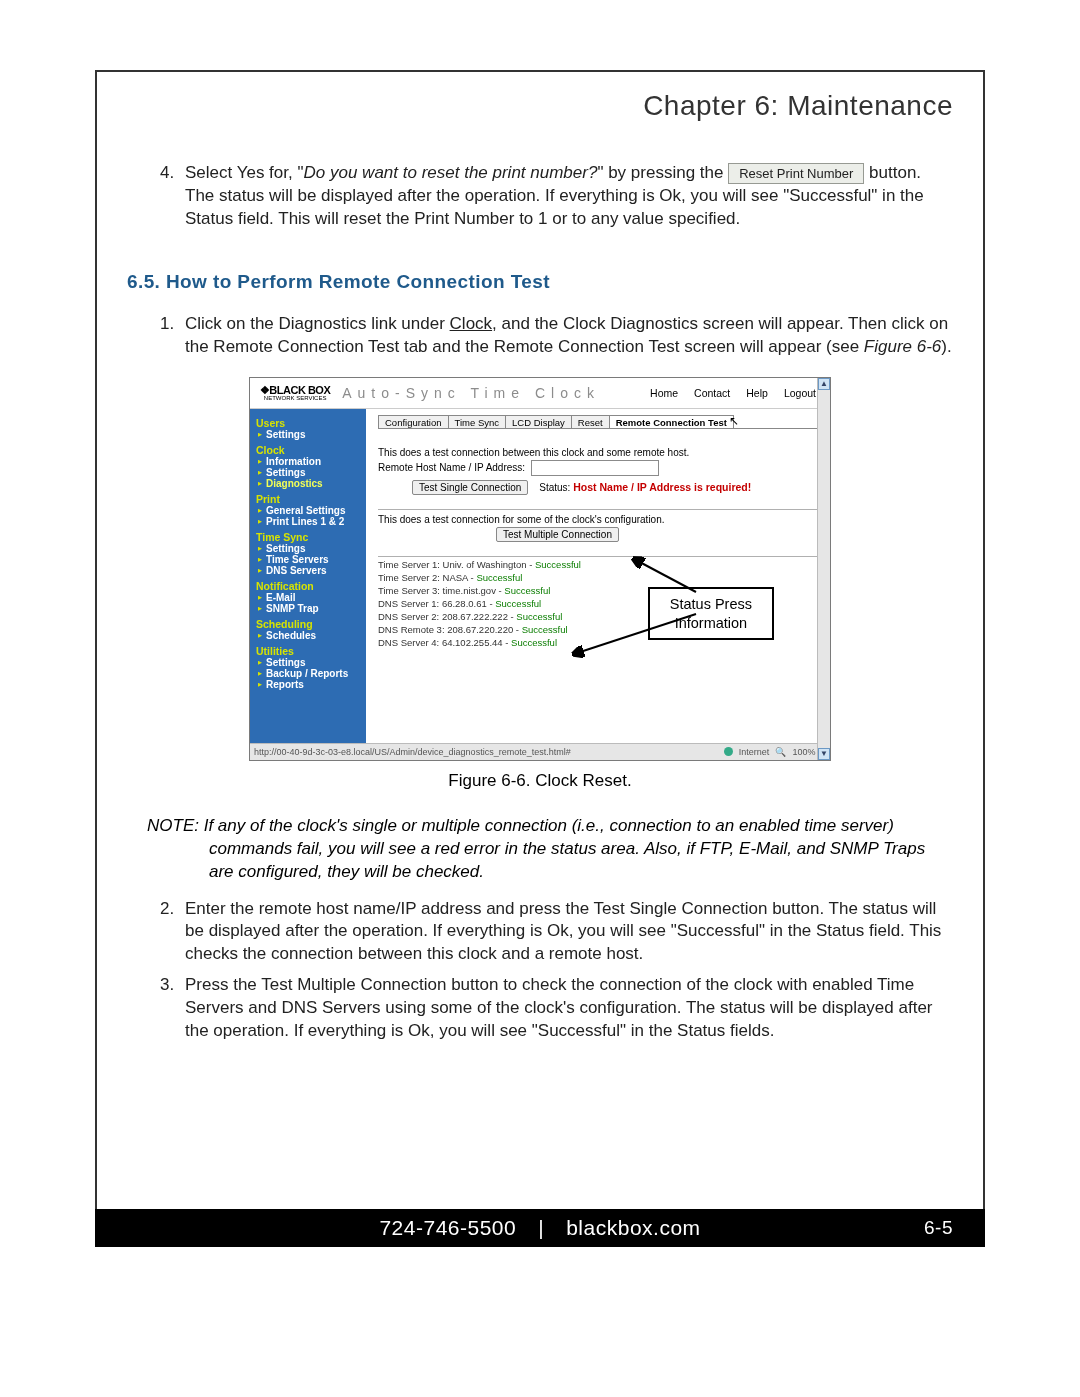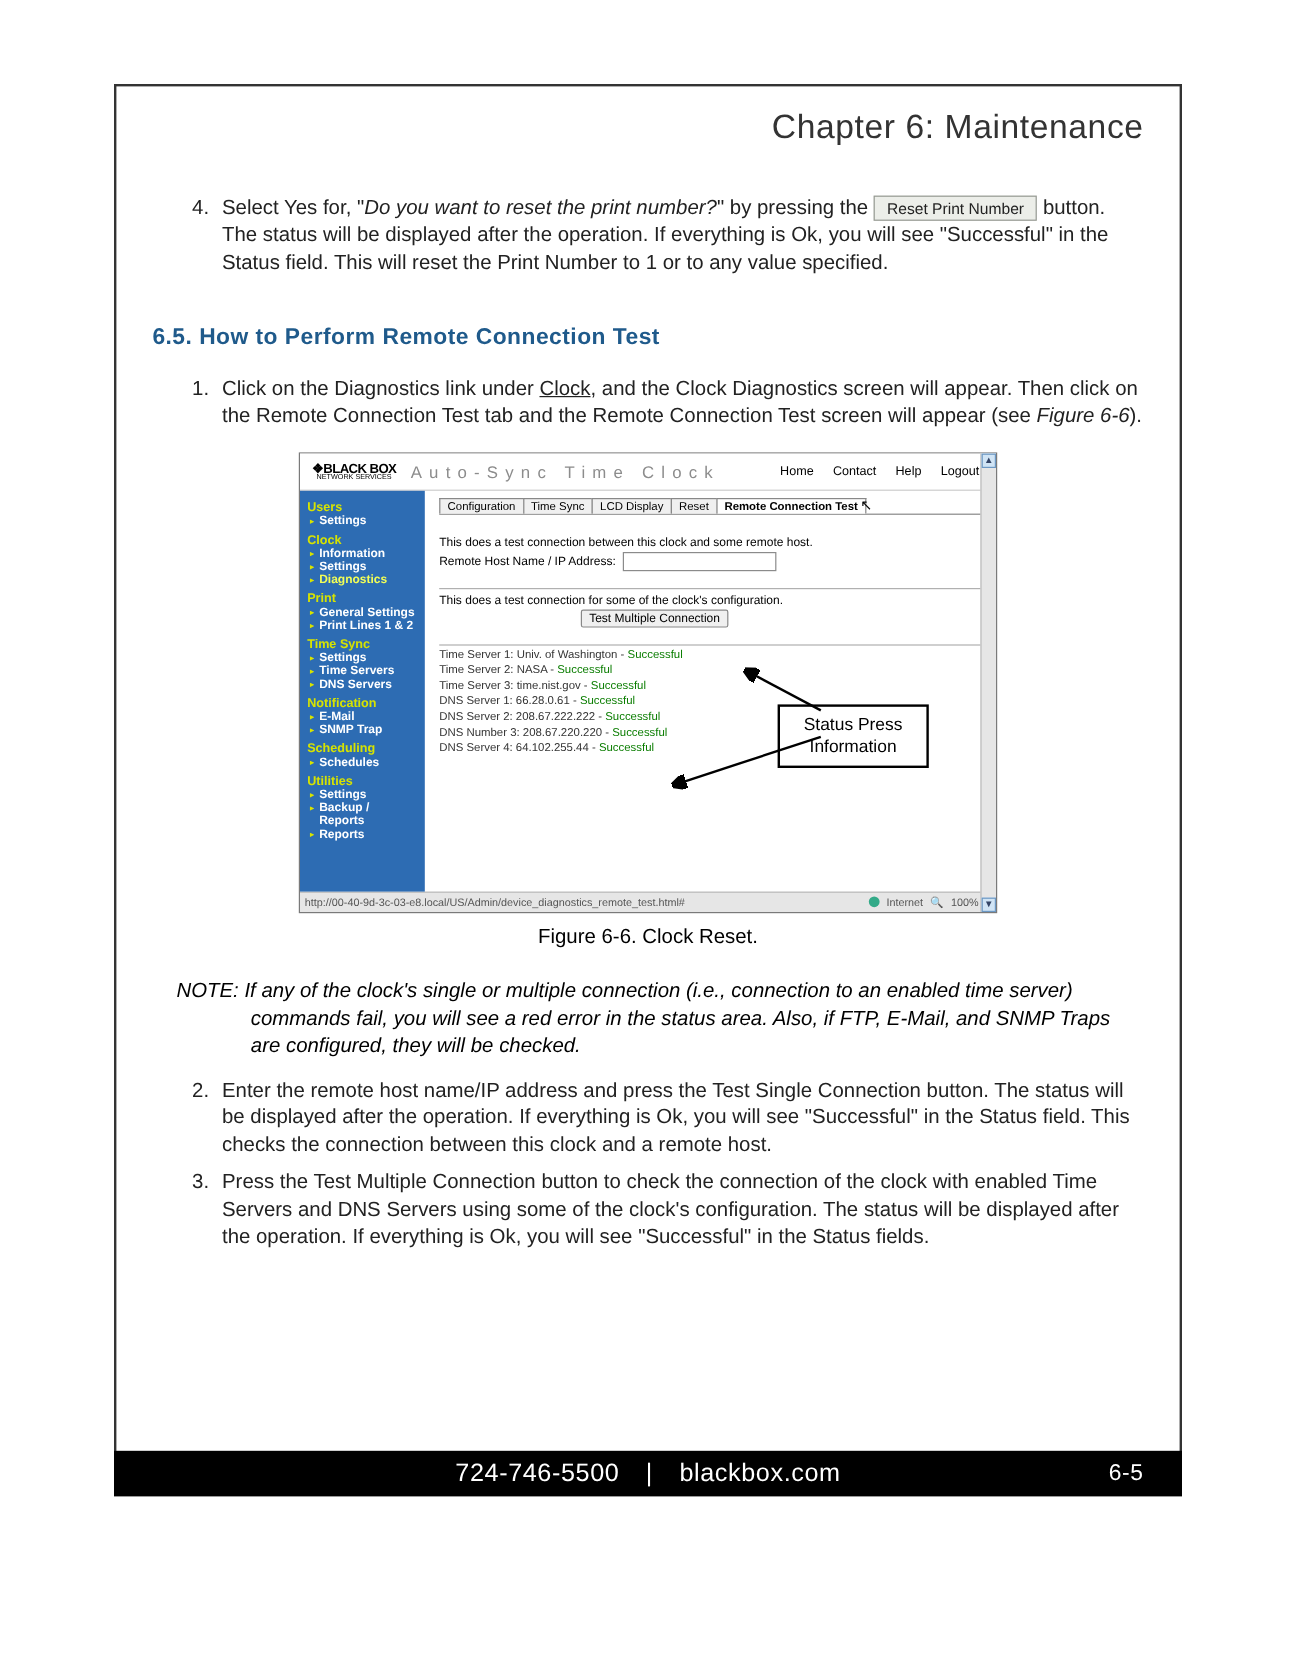--- a/index.html
+++ b/index.html
@@ -101,21 +101,21 @@
     flex: 1;
     font-size: 14px;
     color: #8c8c8c;
     letter-spacing: 6px;
     padding-left: 6px;
   }
   .shot-hlinks { display: flex; gap: 16px; padding-right: 14px; font-size: 10.5px; color: #000; }
 
   .shot-body { display: flex; min-height: 334px; }
   .shot-nav {
-    width: 104px;
+    width: 116px;
     background: #2d6cb3;
     color: #fff;
     padding: 4px 6px 20px 6px;
     box-sizing: border-box;
   }
   .nav-head { color: #d7e300; font-weight: bold; font-size: 10.5px; margin-top: 4px;}
   .nav-item { color: #fff; font-weight: bold; font-size: 10px; margin-left: 10px; position: relative;}
   .nav-item:before { content: ""; position: absolute; left: -8px; top: 4px; width: 4px; height: 4px; background: #d7e300; clip-path: polygon(0 0, 100% 50%, 0 100%);}
   .nav-item.sel { color: #f3ff56; }
 
@@ -260,31 +260,36 @@
               <div class="tab">LCD Display</div>
               <div class="tab">Reset</div>
               <div class="tab active">Remote Connection Test</div>
               <span class="cursor">↖</span>
             </div>
           <div class="desc-line">This does a test connection between this clock and some remote host.</div>
           <div class="label-line">
             <span>Remote Host Name / IP Address:</span>
             <span class="ip-input"></span>
           </div>
+          <div style="margin-top:4px;">
+            <span class="wbtn">Test Single Connection</span>
+            <span class="status-label">Status:</span>
+            <span class="status-red">Host Name / IP Address is required!</span>
+          </div>
           <hr class="hr-line">
           <div class="desc-line" style="margin-top:4px;">This does a test connection for some of the clock's configuration.</div>
           <div><span class="wbtn" style="margin-left:120px;">Test Multiple Connection</span></div>
           <hr class="hr-line">
           <div id="results-block">
               <div class="result-line"><span>Time Server 1: Univ. of Washington - </span><span class="green">Successful</span></div>
               <div class="result-line"><span>Time Server 2: NASA - </span><span class="green">Successful</span></div>
               <div class="result-line"><span>Time Server 3: time.nist.gov - </span><span class="green">Successful</span></div>
               <div class="result-line"><span>DNS Server 1: 66.28.0.61 - </span><span class="green">Successful</span></div>
               <div class="result-line"><span>DNS Server 2: 208.67.222.222 - </span><span class="green">Successful</span></div>
-              <div class="result-line"><span>DNS Number 3: 208.67.220.220 - </span><span class="green">Successful</span></div>
+              <div class="result-line"><span>DNS Remote 3: 208.67.220.220 - </span><span class="green">Successful</span></div>
               <div class="result-line"><span>DNS Server 4: 64.102.255.44 - </span><span class="green">Successful</span></div>
             </div>
 
           <div class="callout-box">
             <span>Status Press</span><br>
             <span>Information</span>
           </div>
           <svg class="overlay-svg">
             <defs>
                 <marker id="ah" markerWidth="6" markerHeight="6" refX="5" refY="3" orient="auto">

